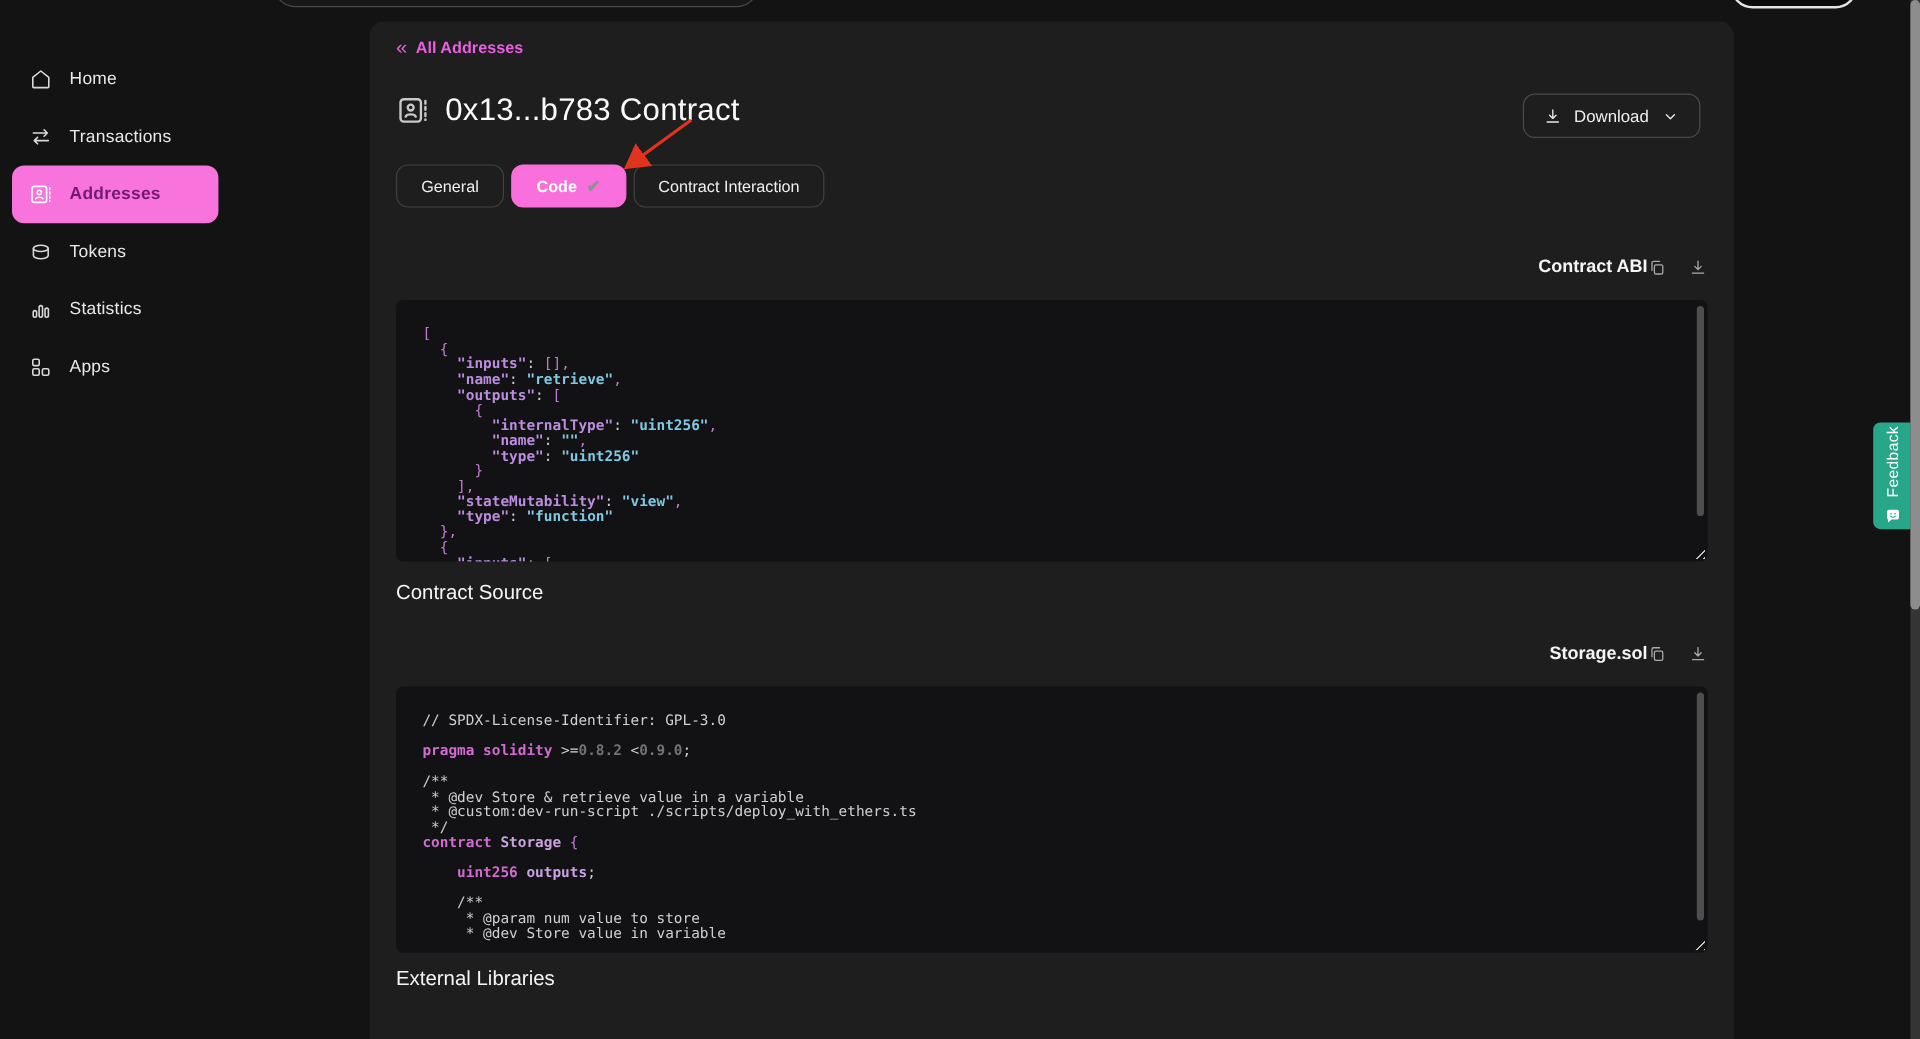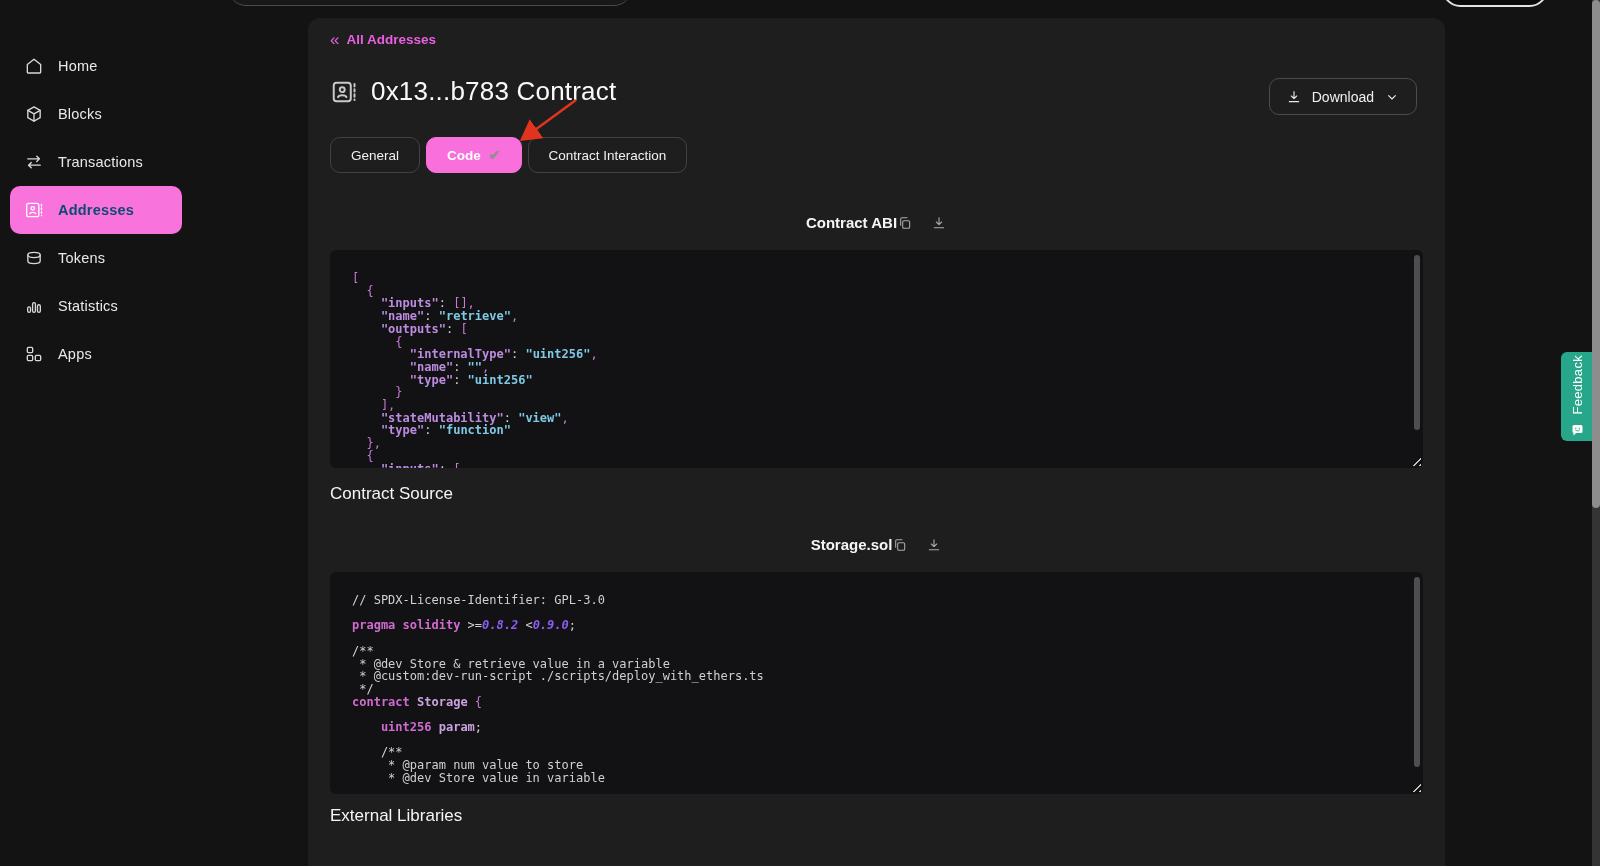--- a/index.html
+++ b/index.html
@@ -13,21 +13,21 @@
   .topbar-pill { position:absolute; left:1442px; top:-30px; width:106px; height:37px;
     border:2px solid #e3e3e3; border-radius:19px; background:#0a0a0a; }
 
   
   .sidebar { position:absolute; left:0; top:42px; width:230px; }
   .side-item { display:flex; align-items:center; gap:14px; height:48px; padding-left:24px;
     color:#e9e9e9; font-size:14.5px; letter-spacing:.2px; cursor:pointer; }
   .side-item svg { width:20px; height:20px; stroke:#d9d9d9; fill:none;
     stroke-width:1.6; stroke-linecap:round; stroke-linejoin:round; flex:0 0 20px; }
   .side-item.active { background:#f973dd; border-radius:10px; margin:0 48px 0 10px;
-    padding-left:14px; color:#0c4a6e; font-weight:700; }
+    padding-left:14px; color:#701a75; font-weight:700; }
   .side-item.active svg { stroke:#ffffff; }
 
   
   .panel { position:absolute; left:308px; top:18px; width:1137px; height:848px;
     background:#1e1e1e; border-radius:12px 12px 0 0; }
 
   .breadcrumb { position:absolute; left:22px; top:14px; display:flex; align-items:center;
     gap:7px; color:#e95fe2; font-size:13.5px; font-weight:600; cursor:pointer; }
   .breadcrumb .chev { font-size:17px; line-height:13px; font-weight:400; }
 
@@ -45,40 +45,40 @@
   .tabs { position:absolute; left:22px; top:119px; display:flex; gap:6px; }
   .tab { height:36px; padding:0 20px; display:flex; align-items:center; gap:8px;
     border:1px solid #424242; border-radius:10px; color:#f0f0f0; font-size:13.5px;
     cursor:pointer; background:transparent; }
   .tab.active { background:#f96fdc; border-color:#f96fdc; color:#ffffff; font-weight:600; }
   .tab .check { color:#8f8f8f; font-size:14px; font-weight:700; }
 
   .annotation-arrow { position:absolute; left:190px; top:70px; pointer-events:none; }
 
   .section-head { position:absolute; left:22px; right:22px; display:flex;
-    align-items:center; justify-content:center; }
+    align-items:center; justify-content:flex-end; }
   .section-head .sh-title { color:#f5f5f5; font-size:15px; font-weight:700; }
   .sh-icons { display:flex; gap:18px; }
   .icon-btn { width:16px; height:16px; cursor:pointer; }
   .icon-btn svg { width:16px; height:16px; stroke:#ababab; fill:none; stroke-width:1.6;
     stroke-linecap:round; stroke-linejoin:round; }
 
   .big-head { position:absolute; left:22px; color:#f5f5f5; font-size:17px; font-weight:500; }
 
   .code-block { position:absolute; left:22px; right:22px; background:#121214;
     border-radius:6px; padding:22px 22px 0; overflow:hidden;
     font-family:"DejaVu Sans Mono", monospace; font-size:12px; line-height:12.7px; }
   .code-line { white-space:pre; min-height:12.7px; }
   .tok-p { color:#c57bd6; } 
   .tok-k { color:#bc8ce0; font-weight:700; } 
   .tok-s { color:#7fc9e4; font-weight:700; } 
   .tok-n { color:#cfd0d2; } 
   .tok-c { color:#d0d0d0; } 
   .tok-w { color:#d16bd1; font-weight:700; } 
-  .tok-m { color:#8b5cf6; font-weight:700;font-style:italic; } 
+  .tok-m { color:#737373; font-weight:700; } 
   .tok-i { color:#c9a3e0; font-weight:700; } 
 
   .cb-scroll { position:absolute; right:3px; width:6px; border-radius:3px; background:#4e4e4e; }
   .cb-resize { position:absolute; right:2px; bottom:2px; width:12px; height:12px;
     clip-path:polygon(100% 0,100% 100%,0 100%);
     background:repeating-linear-gradient(315deg,#c4c4c4 0 1.5px,transparent 1.5px 4.5px);
     cursor:nwse-resize; }
 
   
   .feedback { position:absolute; right:7px; top:352px; width:32px; height:89px;
@@ -100,27 +100,20 @@
 
   <div class="search-remnant"></div>
   <div class="topbar-pill"></div>
 
   <nav class="sidebar">
     <div class="side-item">
       <svg viewBox="0 0 24 24">
           <path d="M4 10.2 12 3.8l8 6.4v9.3a.9.9 0 0 1-.9.9H4.9a.9.9 0 0 1-.9-.9z"></path>
         </svg>
       <span>Home</span>
-    </div>
-    <div class="side-item">
-      <svg viewBox="0 0 24 24">
-          <path d="M12 3.4 19.4 7.6v8.8L12 20.6 4.6 16.4V7.6z"></path>
-          <path d="M12 11.8 19.4 7.6M12 11.8 4.6 7.6M12 11.8v8.8"></path>
-        </svg>
-      <span>Blocks</span>
     </div>
     <div class="side-item">
       <svg viewBox="0 0 24 24">
           <path d="M4.5 8.2h14M15.3 5l3.2 3.2-3.2 3.2M19.5 15.8h-14M8.7 12.6 5.5 15.8l3.2 3.2"></path>
         </svg>
       <span>Transactions</span>
     </div>
     <div class="side-item active">
       <svg viewBox="0 0 24 24">
           <rect x="3.2" y="4" width="14.6" height="16" rx="2.4"></rect>
@@ -266,21 +259,21 @@
           <div class="code-line"><span class="tok-c">// SPDX-License-Identifier: GPL-3.0</span></div>
           <div class="code-line">&nbsp;</div>
           <div class="code-line"><span class="tok-w">pragma solidity </span><span class="tok-n">&gt;=</span><span class="tok-m">0.8.2</span><span class="tok-n"> &lt;</span><span class="tok-m">0.9.0</span><span class="tok-n">;</span></div>
           <div class="code-line">&nbsp;</div>
           <div class="code-line"><span class="tok-c">/**</span></div>
           <div class="code-line"><span class="tok-c"> * @dev Store &amp; retrieve value in a variable</span></div>
           <div class="code-line"><span class="tok-c"> * @custom:dev-run-script ./scripts/deploy_with_ethers.ts</span></div>
           <div class="code-line"><span class="tok-c"> */</span></div>
           <div class="code-line"><span class="tok-w">contract </span><span class="tok-i">Storage </span><span class="tok-p">{</span></div>
           <div class="code-line">&nbsp;</div>
-          <div class="code-line"><span class="tok-w">    uint256 </span><span class="tok-i">param</span><span class="tok-n">;</span></div>
+          <div class="code-line"><span class="tok-w">    uint256 </span><span class="tok-i">outputs</span><span class="tok-n">;</span></div>
           <div class="code-line">&nbsp;</div>
           <div class="code-line"><span class="tok-c">    /**</span></div>
           <div class="code-line"><span class="tok-c">     * @param num value to store</span></div>
           <div class="code-line"><span class="tok-c">     * @dev Store value in variable</span></div>
         </div>
       <div class="cb-scroll" style="top:5px; height:190px;"></div>
       <div class="cb-resize"></div>
     </div>
 
     <div class="big-head" style="top:788px;">External Libraries</div>

